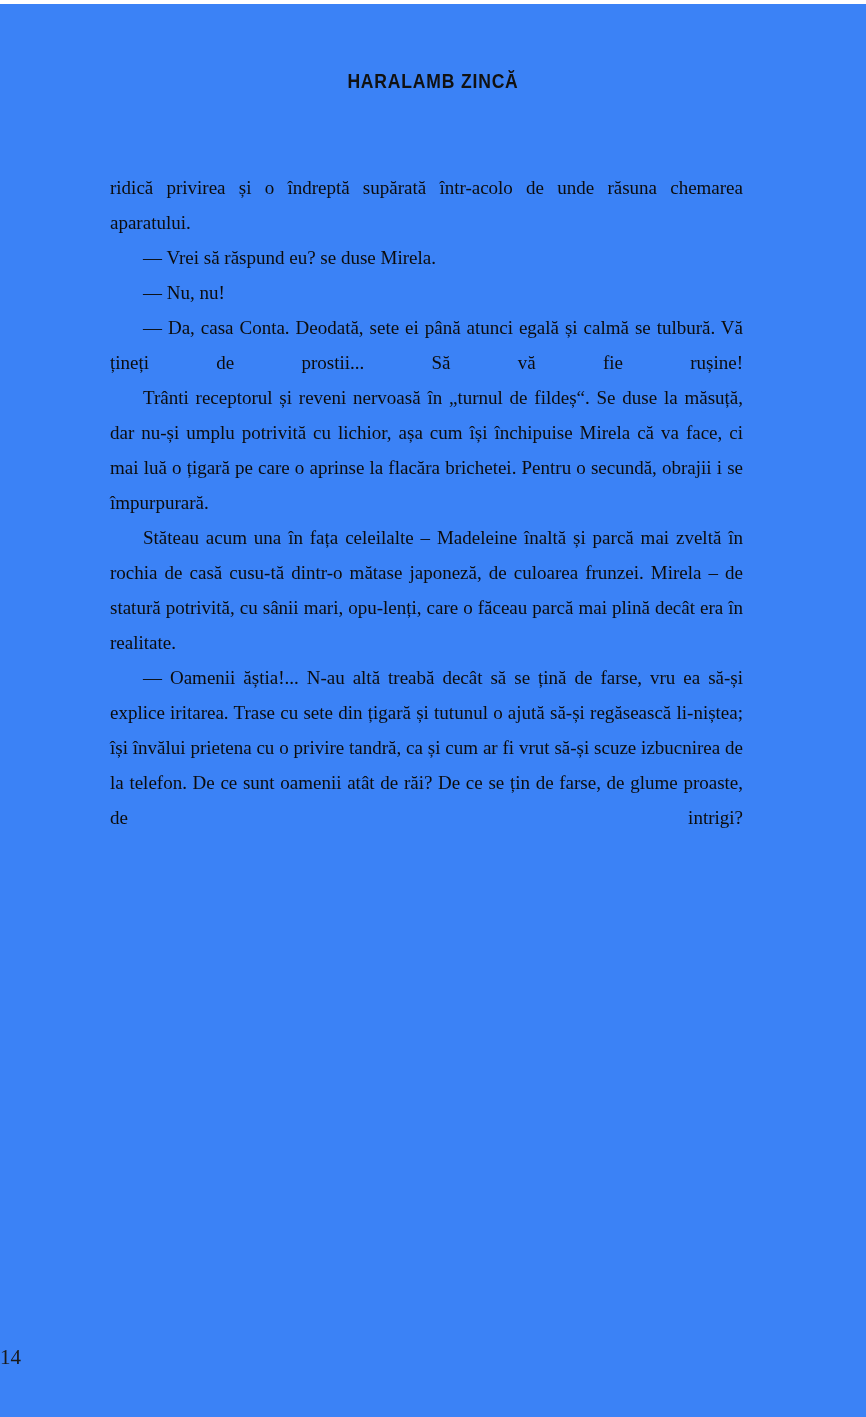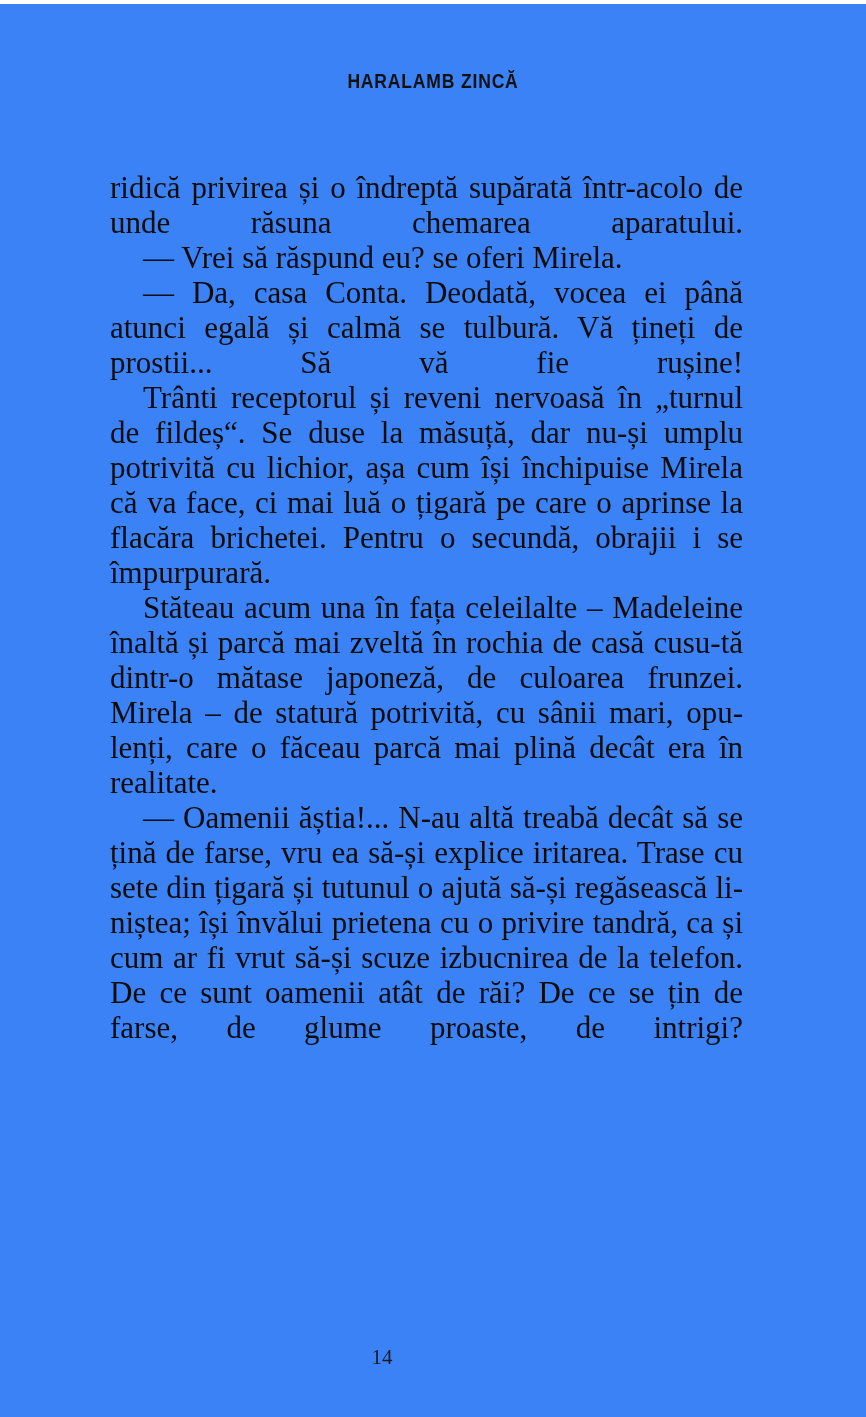--- a/index.html
+++ b/index.html
@@ -34,21 +34,21 @@
     white-space: nowrap;
   }
 
   
   .textblock {
     position: absolute;
     top: 166px;
     left: 110px;
     width: 633px;
     font-family: "Liberation Serif", "DejaVu Serif", serif;
-    font-size: 31px;
+    font-size: 19px;
     line-height: 35.0px;
     color: #0c0c0c;
     text-align: justify;
     text-justify: inter-word;
     -webkit-font-smoothing: antialiased;
   }
 
   .textblock p {
     margin: 0;
     padding: 0;
@@ -67,43 +67,42 @@
   .textblock p.full {
     text-align-last: justify;
   }
 
   
   .folio {
     position: absolute;
     top: 1341px;
     left: 0;
     width: 712px;
-    text-align: center;
     font-family: "Liberation Serif", "DejaVu Serif", serif;
     font-size: 21px;
     color: #1a1a1a;
-    padding-left: 26px;
   }
 </style>
 </head>
 <body>
 
 <div class="page">
 
   <div class="running-head">HARALAMB ZINCĂ</div>
 
   <div class="textblock">
 
     <p class="noindent full">ridică privirea și o îndreptă supărată într-acolo de unde răsuna chemarea aparatului.</p>
 
-    <p class="indent">— Vrei să răspund eu? se oferi Mirela.</p>
+    <p class="indent">— Vrei să răspund eu? se duse Mirela.</p>
+
+    <p class="indent">— Nu, nu!</p>
 
 
-
-    <p class="indent full">— Da, casa Conta. Deodată, vocea ei până atunci egală și calmă se tulbură. Vă țineți de prostii... Să vă fie rușine!</p>
+    <p class="indent full">— Da, casa Conta. Deodată, sete ei până atunci egală și calmă se tulbură. Vă țineți de prostii... Să vă fie rușine!</p>
 
     <p class="indent full">Trânti receptorul și reveni nervoasă în „turnul de fildeș“. Se duse la măsuță, dar nu-și umplu potrivită cu lichior, așa cum își închipuise Mirela că va face, ci mai luă o țigară pe care o aprinse la flacăra brichetei. Pentru o secundă, obrajii i se împurpurară.</p>
 
     <p class="indent full">Stăteau acum una în fața celeilalte – Madeleine înaltă și parcă mai zveltă în rochia de casă cusu-tă dintr-o mătase japoneză, de culoarea frunzei. Mirela – de statură potrivită, cu sânii mari, opu-lenți, care o făceau parcă mai plină decât era în realitate.</p>
 
     <p class="indent full">— Oamenii ăștia!... N-au altă treabă decât să se țină de farse, vru ea să-și explice iritarea. Trase cu sete din țigară și tutunul o ajută să-și regăsească li-niștea; își învălui prietena cu o privire tandră, ca și cum ar fi vrut să-și scuze izbucnirea de la telefon. De ce sunt oamenii atât de răi? De ce se țin de farse, de glume proaste, de intrigi?</p>
 
 
   </div>
 

